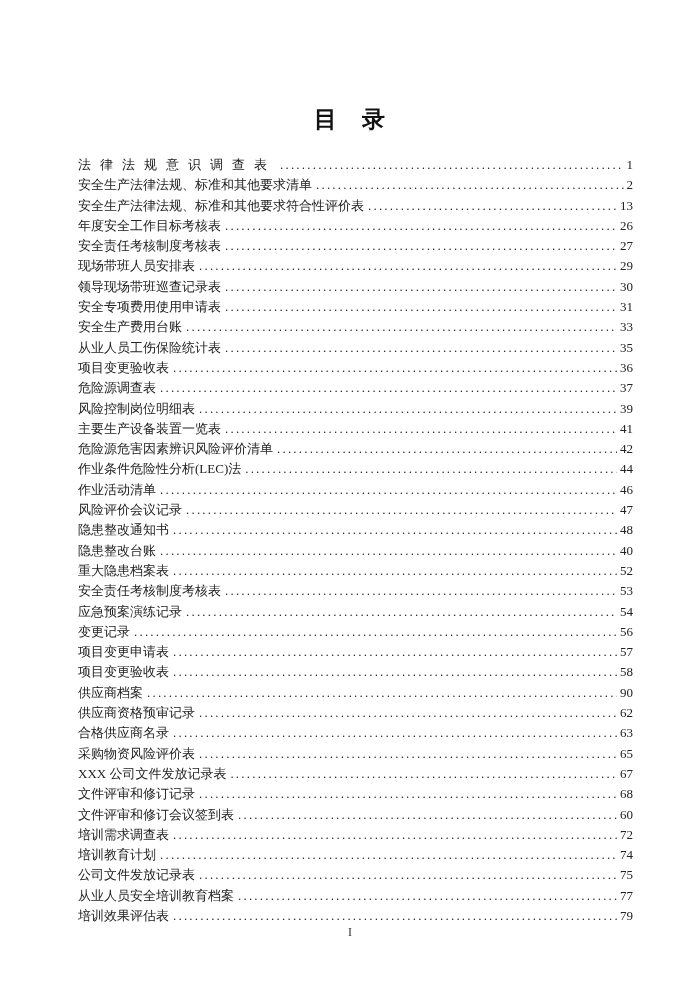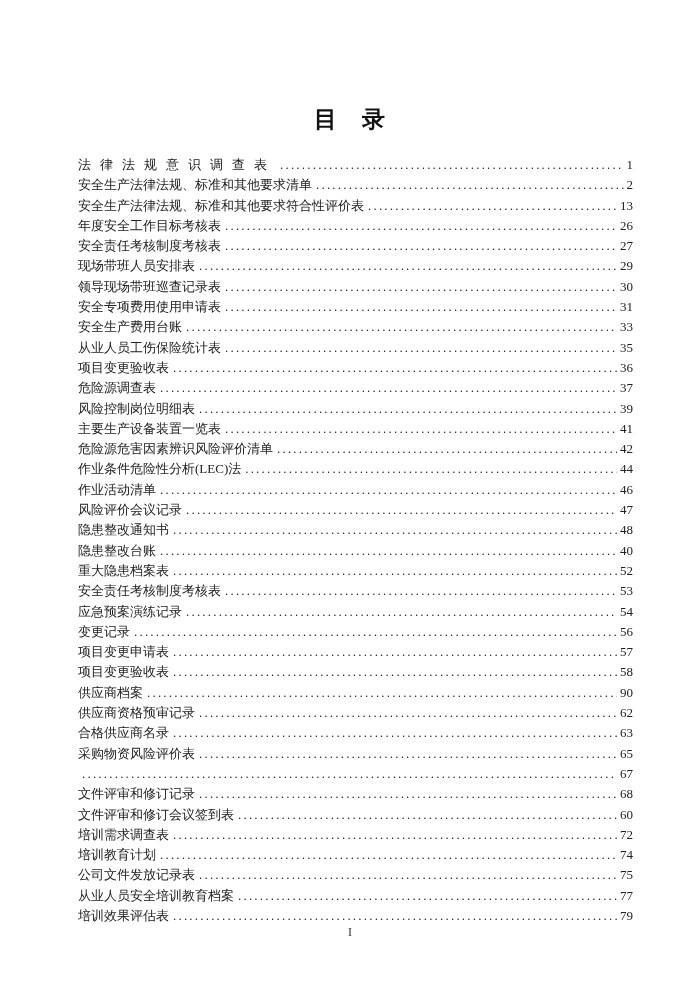--- a/index.html
+++ b/index.html
@@ -228,20 +228,21 @@
         <span class="entry-title">合格供应商名录</span>
         <span class="dot-leader">............................................................................................................................................................................................................................................................................................................</span>
         <span class="page-num">63</span>
       </div>
       <div class="toc-row">
         <span class="entry-title">采购物资风险评价表</span>
         <span class="dot-leader">............................................................................................................................................................................................................................................................................................................</span>
         <span class="page-num">65</span>
       </div>
       <div class="toc-row">
+        <span class="entry-title">XXX 公司文件发放记录表</span>
         <span class="dot-leader">............................................................................................................................................................................................................................................................................................................</span>
         <span class="page-num">67</span>
       </div>
       <div class="toc-row">
         <span class="entry-title">文件评审和修订记录</span>
         <span class="dot-leader">............................................................................................................................................................................................................................................................................................................</span>
         <span class="page-num">68</span>
       </div>
       <div class="toc-row">
         <span class="entry-title">文件评审和修订会议签到表</span>

